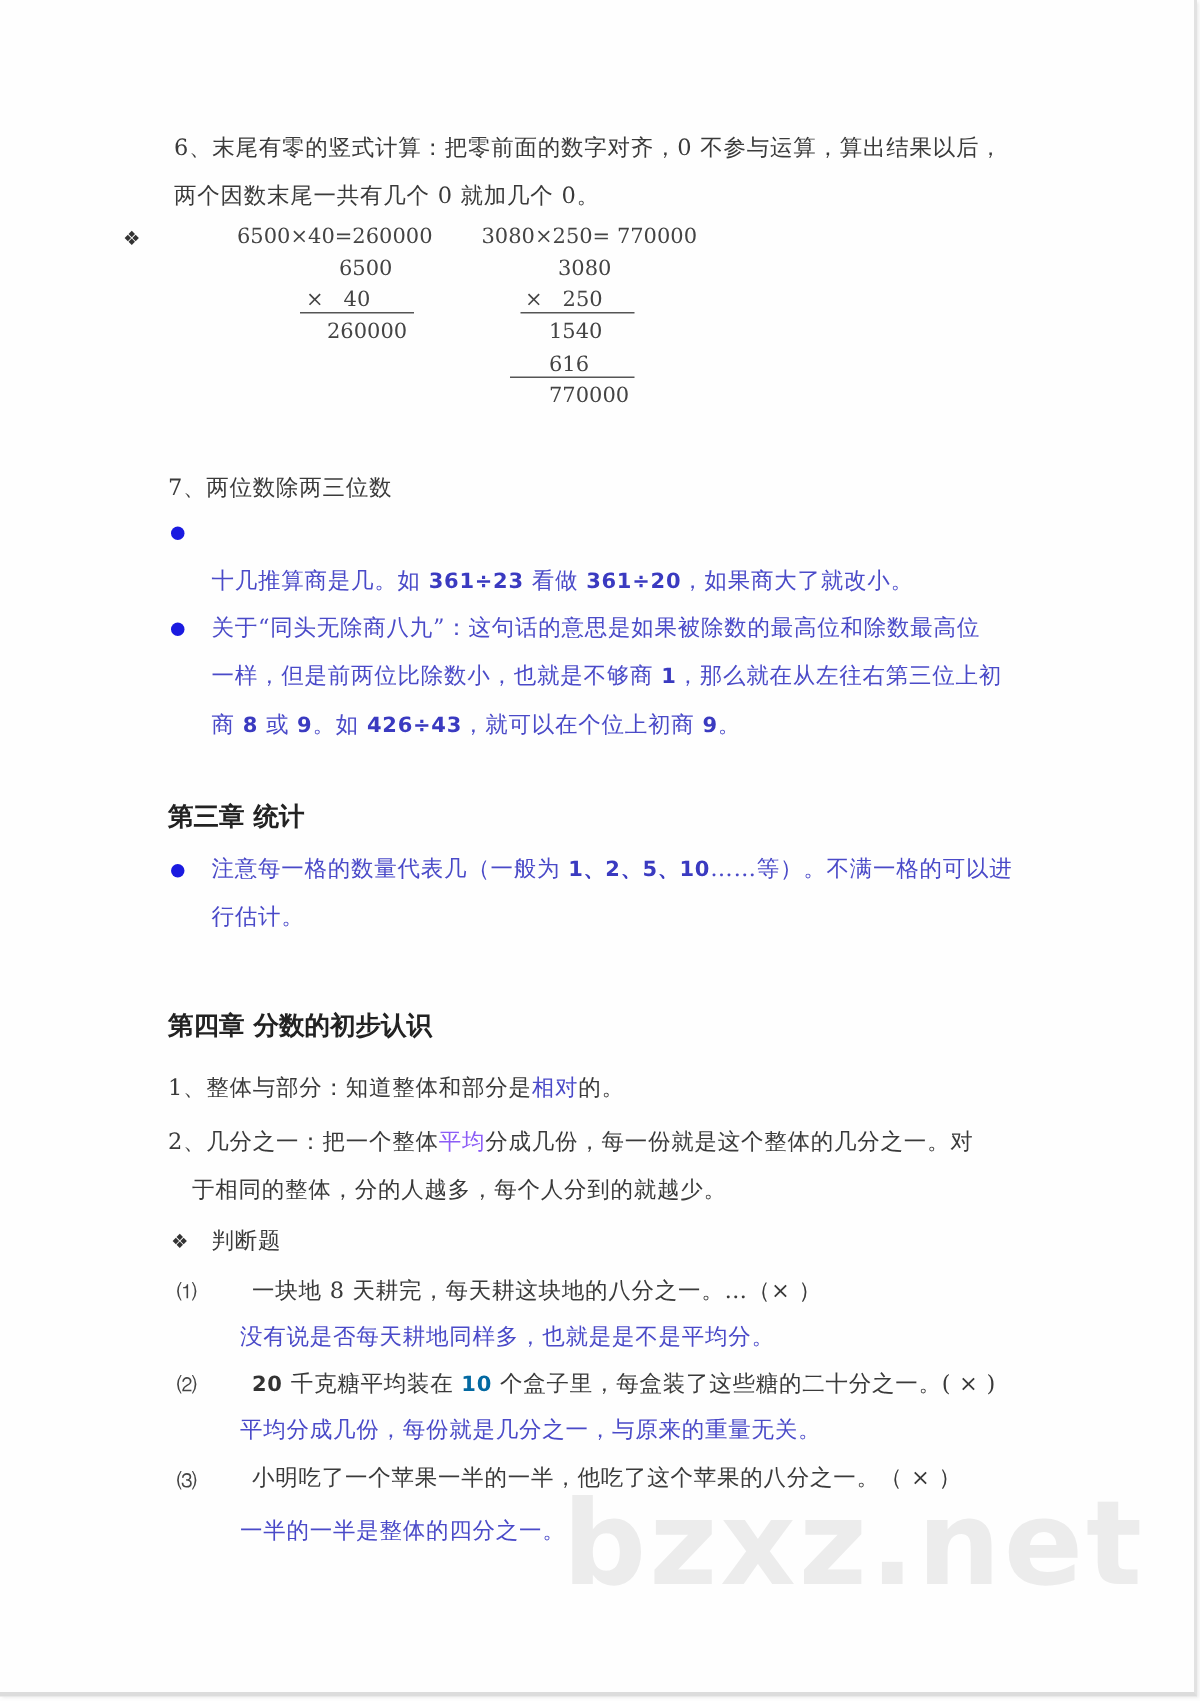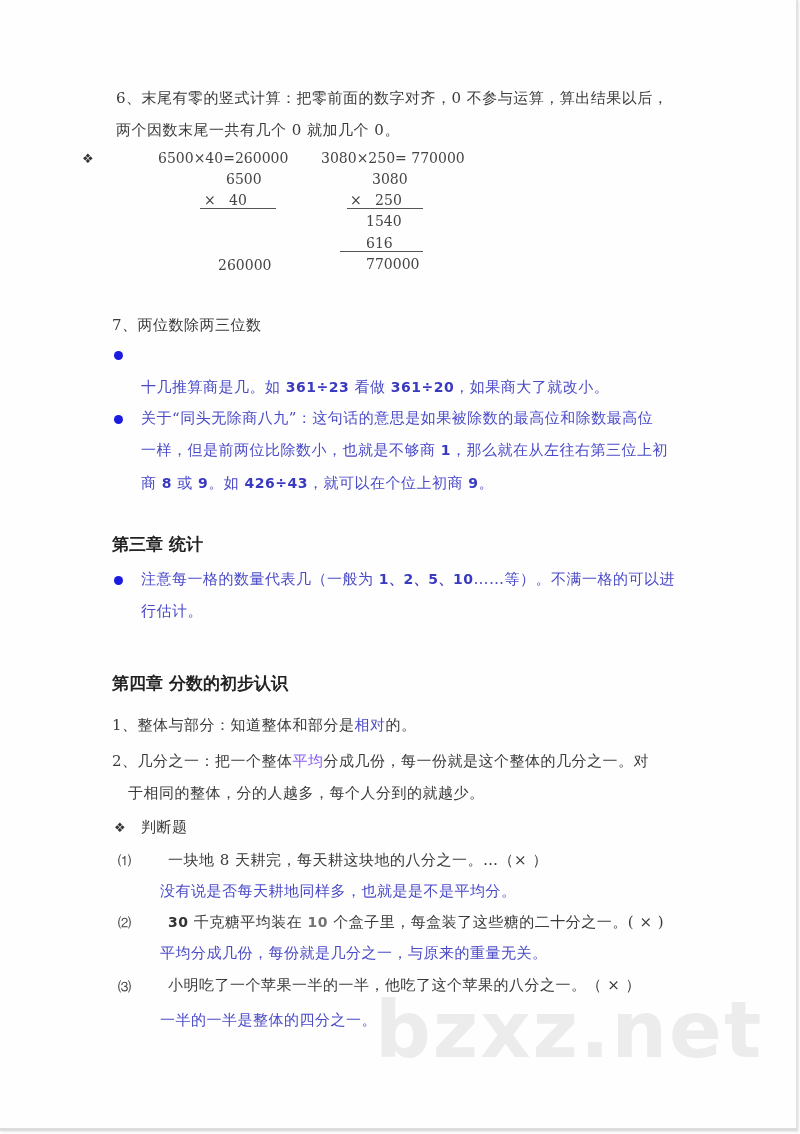--- a/index.html
+++ b/index.html
@@ -51,21 +51,21 @@
 
   <div class="abs t" style="left:116px; top:89px;">6、末尾有零的竖式计算：把零前面的数字对齐，0 不参与运算，算出结果以后，</div>
   <div class="abs t" style="left:116px; top:121px;">两个因数末尾一共有几个 0 就加几个 0。</div>
 
   <div class="abs diamond" style="left:82px; top:151px;">❖</div>
 
   <div class="abs calc" style="left:158px; top:150px;">6500×40=260000</div>
   <div class="abs calc" style="left:226px; top:171px;">6500</div>
   <div class="abs calc" style="left:204px; top:192px; white-space:pre;">×   40</div>
   <div class="rule" style="left:200px; top:208px; width:76px;"></div>
-  <div class="abs calc" style="left:218px; top:213px;margin-top:44px;">260000</div>
+  <div class="abs calc" style="left:218px; top:213px;">260000</div>
 
   <div class="abs calc" style="left:321px; top:150px;">3080×250= 770000</div>
   <div class="abs calc" style="left:372px; top:171px;">3080</div>
   <div class="abs calc" style="left:350px; top:192px; white-space:pre;">×   250</div>
   <div class="rule" style="left:347px; top:208px; width:76px;"></div>
   <div class="abs calc" style="left:366px; top:213px;">1540</div>
   <div class="abs calc" style="left:366px; top:235px;">616</div>
   <div class="rule" style="left:340px; top:251px; width:83px;"></div>
   <div class="abs calc" style="left:366px; top:256px;">770000</div>
 
@@ -105,21 +105,21 @@
 
   <div class="abs diamond" style="left:114px; top:820px;">❖</div>
   <div class="abs t" style="left:141px; top:818px;">判断题</div>
 
   <div class="abs circ" style="left:118px; top:852px;">⑴</div>
   <div class="abs t" style="left:168px; top:851px;">一块地 8 天耕完，每天耕这块地的八分之一。…（×  ）</div>
   <div class="abs t blue" style="left:160px; top:882px;">没有说是否每天耕地同样多，也就是是不是平均分。</div>
 
   <div class="abs circ" style="left:118px; top:914px;">⑵</div>
   <div class="abs t" style="left:168px; top:913px;">
-    <span class="bold-blue" style="color:#333;">30</span><span> 千克糖平均装在 </span><span class="bold-blue" style="color:#737373;">10</span><span> 个盒子里，每盒装了这些糖的二十分之一。( × )</span>
+    <span class="bold-blue" style="color:#333;">20</span><span> 千克糖平均装在 </span><span class="bold-blue" style="color:#0369a1;">10</span><span> 个盒子里，每盒装了这些糖的二十分之一。( × )</span>
   </div>
   <div class="abs t blue" style="left:160px; top:944px;">平均分成几份，每份就是几分之一，与原来的重量无关。</div>
 
   <div class="abs circ" style="left:118px; top:978px;">⑶</div>
   <div class="abs t blue" style="left:160px; top:1011px;">一半的一半是整体的四分之一。</div>
   <div class="abs t" style="left:168px; top:976px;">小明吃了一个苹果一半的一半，他吃了这个苹果的八分之一。（ × ）</div>
 
 </div>
 
 </body></html>

